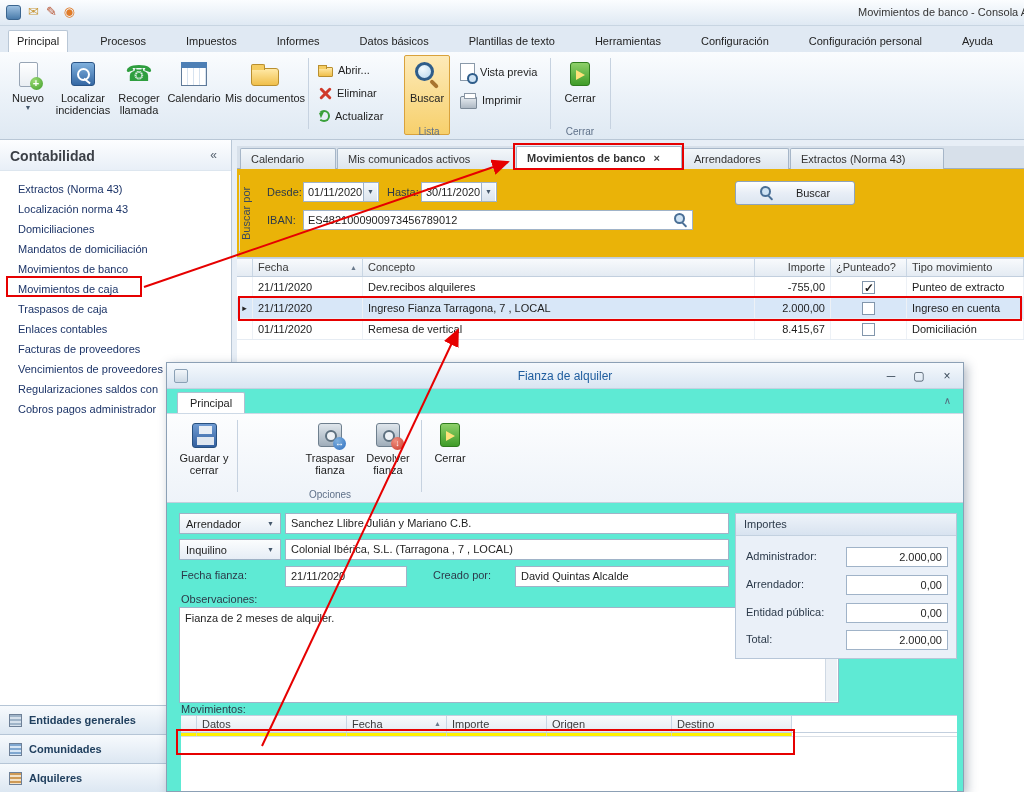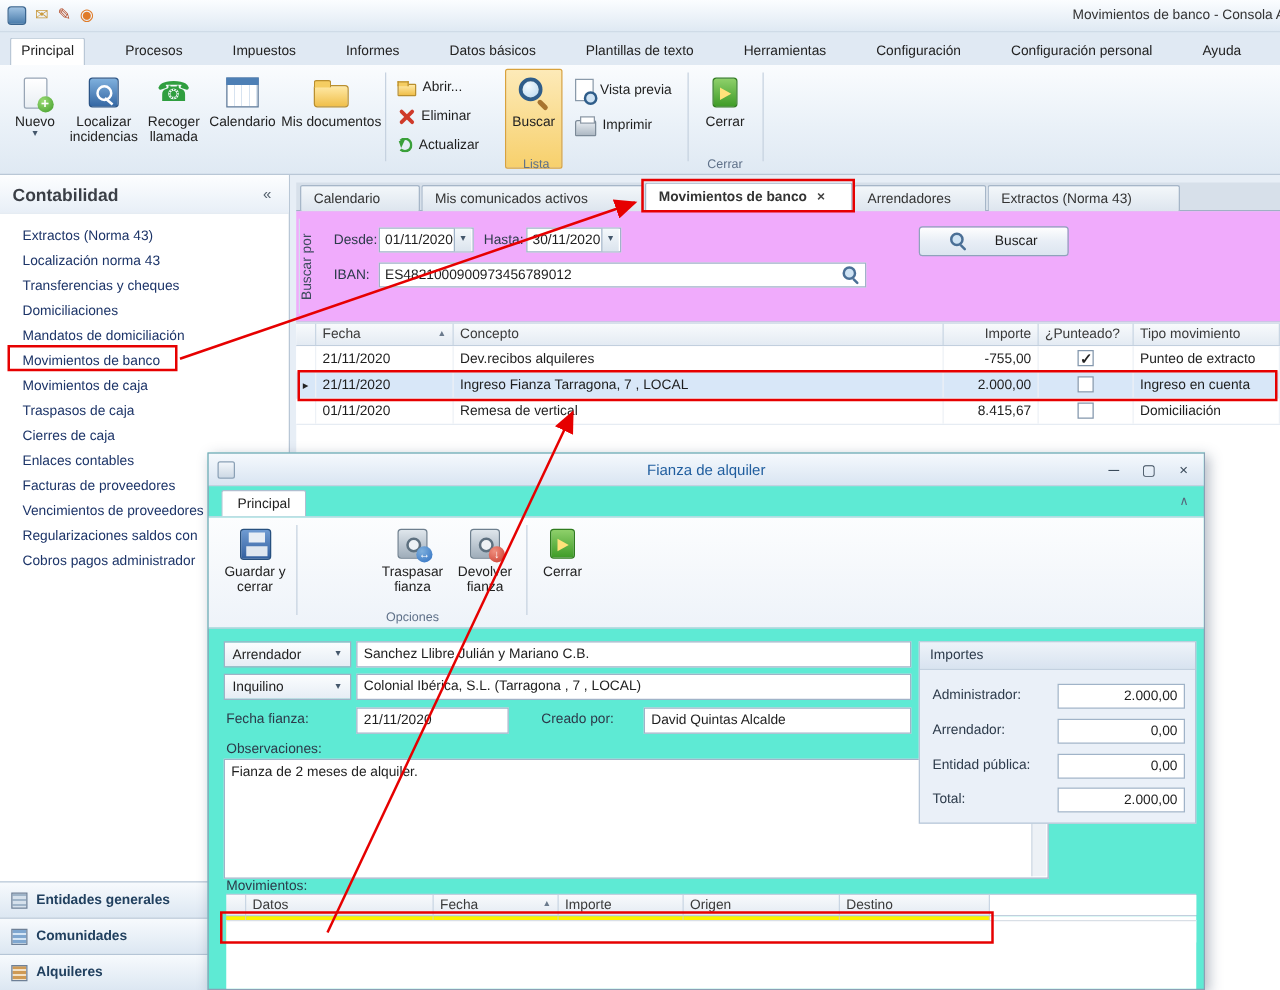--- a/index.html
+++ b/index.html
@@ -85,21 +85,21 @@
   #sidebar-groups{position:absolute;left:0;bottom:0;width:100%;}
   .sgroup{height:29px;border-top:1px solid #b5c5d6;background:linear-gradient(#f7fafd,#dce7f2);display:flex;align-items:center;gap:7px;padding-left:9px;font-weight:bold;color:#21405f;}
 
   
   #tabstrip{position:absolute;left:237px;top:146px;width:787px;height:23px;background:#d7e0ea;border-bottom:1px solid #9fb0c4;}
   .dtab{position:absolute;height:21px;top:2px;line-height:20px;padding:0 10px;background:linear-gradient(#f3f7fa,#dde5ee);border:1px solid #a6b6c8;border-bottom:none;border-radius:2px 2px 0 0;color:#333;white-space:nowrap;overflow:hidden;}
   .dtab.active{top:0;height:23px;line-height:22px;background:#fff;font-weight:bold;}
   .dtab .x{margin-left:8px;font-weight:bold;color:#444;}
 
   
-  #filterpanel{position:absolute;left:237px;top:169px;width:787px;height:89px;background:#f0abfc;border-bottom:1px solid #c0cedd;}
+  #filterpanel{position:absolute;left:237px;top:169px;width:787px;height:89px;background:#eab308;border-bottom:1px solid #c0cedd;}
   #filter-caption{position:absolute;left:2px;top:6px;bottom:6px;width:16px;writing-mode:vertical-rl;transform:rotate(180deg);text-align:center;color:#3c4a5c;border-right:1px solid #d4dfeb;}
   .flabel{position:absolute;color:#2c3a4a;}
   .inputbox{position:absolute;background:#fff;border:1px solid #a0b3c8;height:20px;line-height:18px;padding:0 4px;display:flex;align-items:center;justify-content:space-between;}
   .dd{width:14px;height:18px;margin-right:-3px;background:linear-gradient(#f4f8fb,#dbe4ee);border-left:1px solid #a0b3c8;text-align:center;font-size:7px;line-height:18px;color:#44576b;}
   #buscar-btn{position:absolute;left:498px;top:12px;width:120px;height:24px;border:1px solid #8fa3bb;border-radius:3px;background:linear-gradient(#fefefe,#e8eef6 50%,#dce5f0);display:flex;align-items:center;justify-content:center;gap:22px;}
 
   
   #maingrid{position:absolute;left:237px;top:258px;width:787px;bottom:0;background:#fff;}
   .ghead{display:flex;height:19px;background:linear-gradient(#f8fafc,#e4ebf3);border-top:1px solid #c9d6e4;border-bottom:1px solid #c2cfde;color:#3a3a3a;}
   .gh{padding:0 5px;line-height:17px;border-right:1px solid #c9d6e4;display:flex;justify-content:space-between;align-items:center;overflow:hidden;white-space:nowrap;}
@@ -263,27 +263,25 @@
 </div>
 
 <div id="sidebar">
   <div id="sidebar-header">
     <span>Contabilidad</span>
     <span class="coll">«</span>
   </div>
   <ul>
     <li>Extractos (Norma 43)</li>
     <li>Localización norma 43</li>
-    <li>Transferencias y cheques</li>
     <li>Domiciliaciones</li>
     <li>Mandatos de domiciliación</li>
     <li>Movimientos de banco</li>
     <li>Movimientos de caja</li>
     <li>Traspasos de caja</li>
-    <li>Cierres de caja</li>
     <li>Enlaces contables</li>
     <li>Facturas de proveedores</li>
     <li>Vencimientos de proveedores</li>
     <li>Regularizaciones saldos con</li>
     <li>Cobros pagos administrador</li>
   </ul>
   <div id="sidebar-groups">
     <div class="sgroup">
       <span class="ic-build"></span>
       <span>Entidades generales</span>

